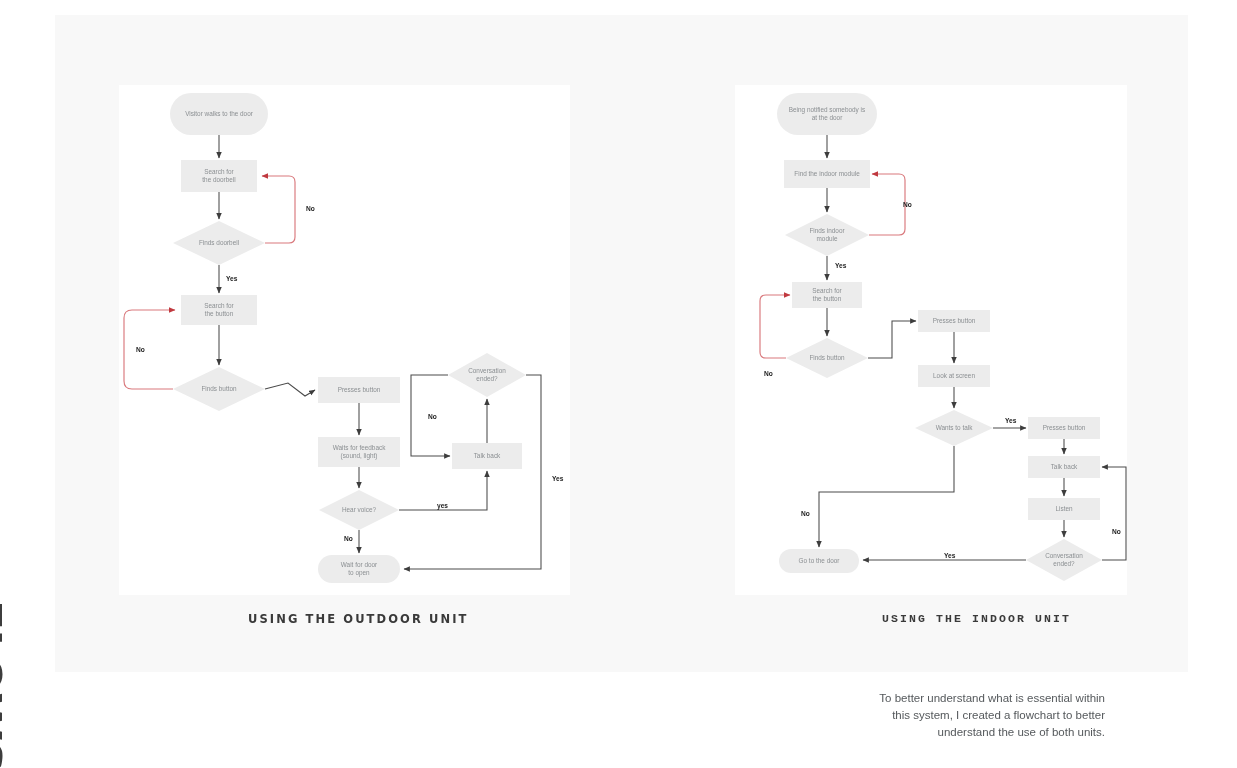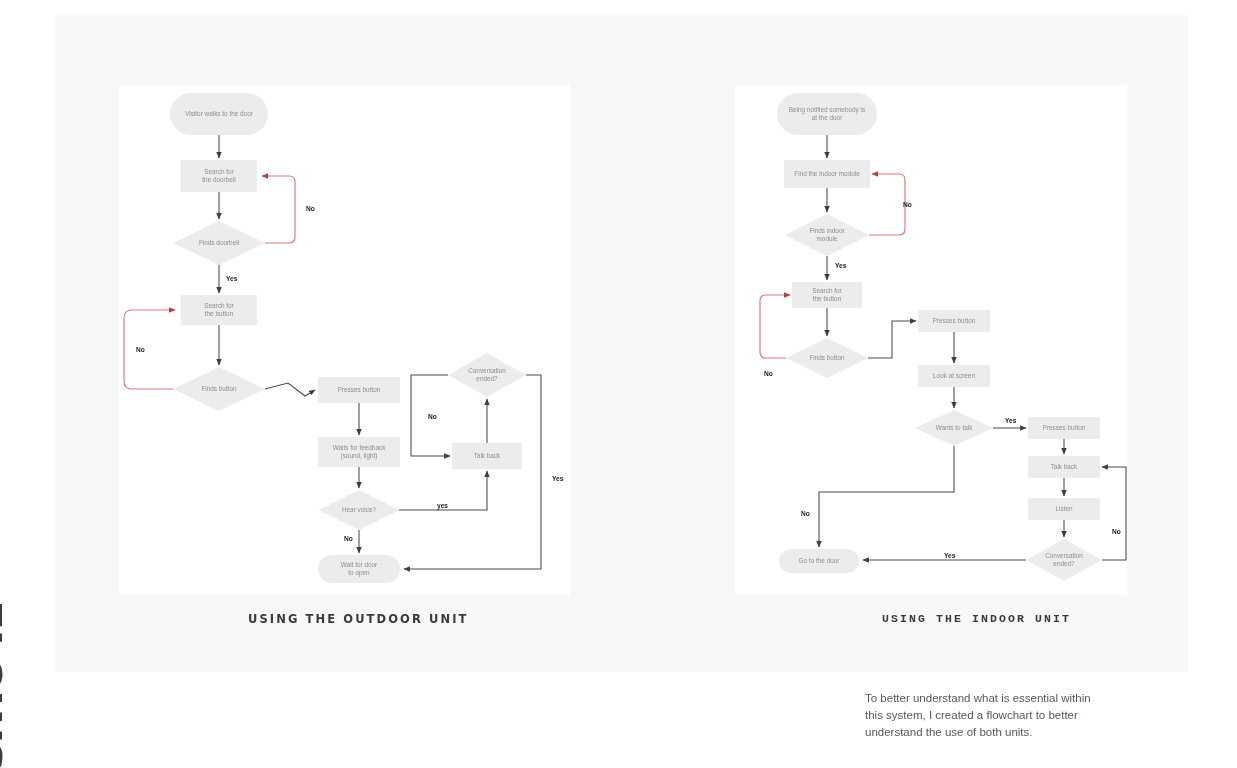--- a/index.html
+++ b/index.html
@@ -55,20 +55,21 @@
     font-family:"DejaVu Sans", sans-serif;
   }
 
   
   #body-text{
     position:absolute;
     left:865px;top:690px;width:240px;
     font-size:11.5px;
     line-height:17px;
     color:#55595c;
+    text-align:right;
   }
 
   
   svg.flow{position:absolute;top:0;left:0;overflow:visible;}
   .node-box{fill:#ececec;}
   .node-round{fill:#ececec;}
   .node-diamond{fill:#ececec;}
   .node-label{
     font-family:"Liberation Sans", sans-serif;
     font-size:6.4px;

